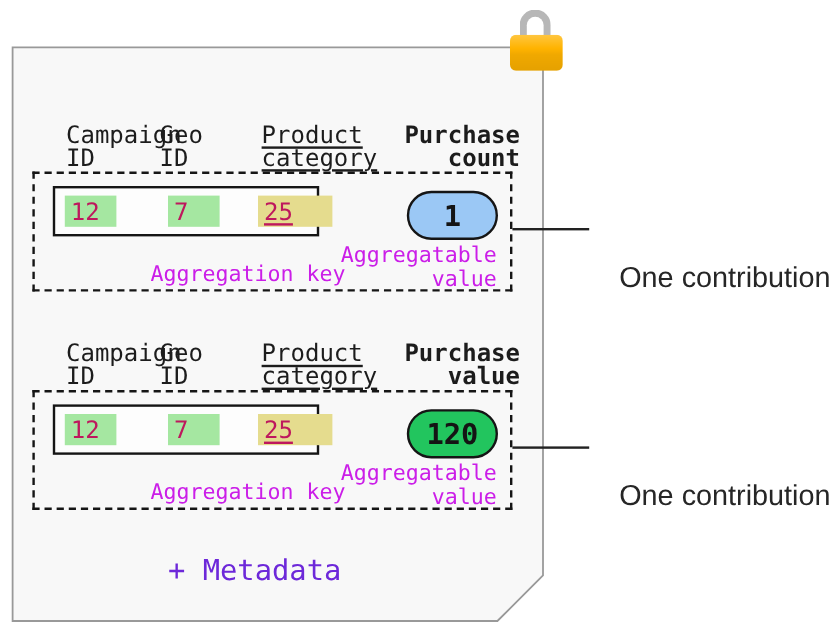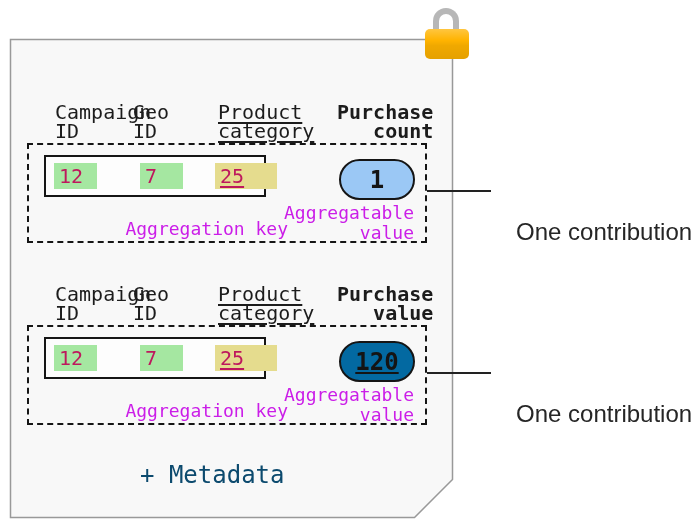--- a/index.html
+++ b/index.html
@@ -65,21 +65,21 @@
   .connector{
     position:absolute;left:427px;top:87px;width:64px;height:2px;background:#222222;
   }
   .callout{
     position:absolute;left:516px;top:74px;
     font-family:"Liberation Sans",sans-serif;font-size:24px;color:#262626;
     white-space:nowrap;
     margin-top:41px;
   }
   .metadata{
-    position:absolute;left:140px;top:461px;font-size:24px;color:#0c4a6e;
+    position:absolute;left:140px;top:461px;font-size:24px;color:#6d28d9;
     white-space:nowrap;
   }
 </style>
 </head>
 <body>
 
 <div id="canvas">
 
   <svg id="paper-svg" viewBox="0 0 700 524" aria-hidden="true">
     <path d="M10.5,39.5 H452.5 V479.5 L414.5,517.5 H10.5 Z" fill="#f8f8f8" stroke="#999999" stroke-width="1.5"></path>
@@ -125,21 +125,21 @@
     <div class="col-label bold" style="left:337px">Purchase
 value</div>
 
     <div class="dashed-box"></div>
     <div class="key-box"></div>
 
     <div class="cell cell-1" style="background-color: rgb(165, 231, 161);">12</div>
     <div class="cell cell-2" style="background-color: rgb(165, 231, 161);">7</div>
     <div class="cell cell-3 underlined" style="background-color: rgb(229, 220, 142);">25</div>
 
-    <div class="value-pill" style="background-color: #0369a1; text-decoration: underline;">120</div>
+    <div class="value-pill" style="background-color: #22c55e;">120</div>
 
     <div class="key-label" style="color: rgb(203, 30, 232);">Aggregation key</div>
     <div class="value-label" style="color: rgb(203, 30, 232);">Aggregatable
 value</div>
 
     <div class="connector"></div>
     <div class="callout">One contribution</div>
   </div>
 
   <div class="metadata">+ Metadata</div>

